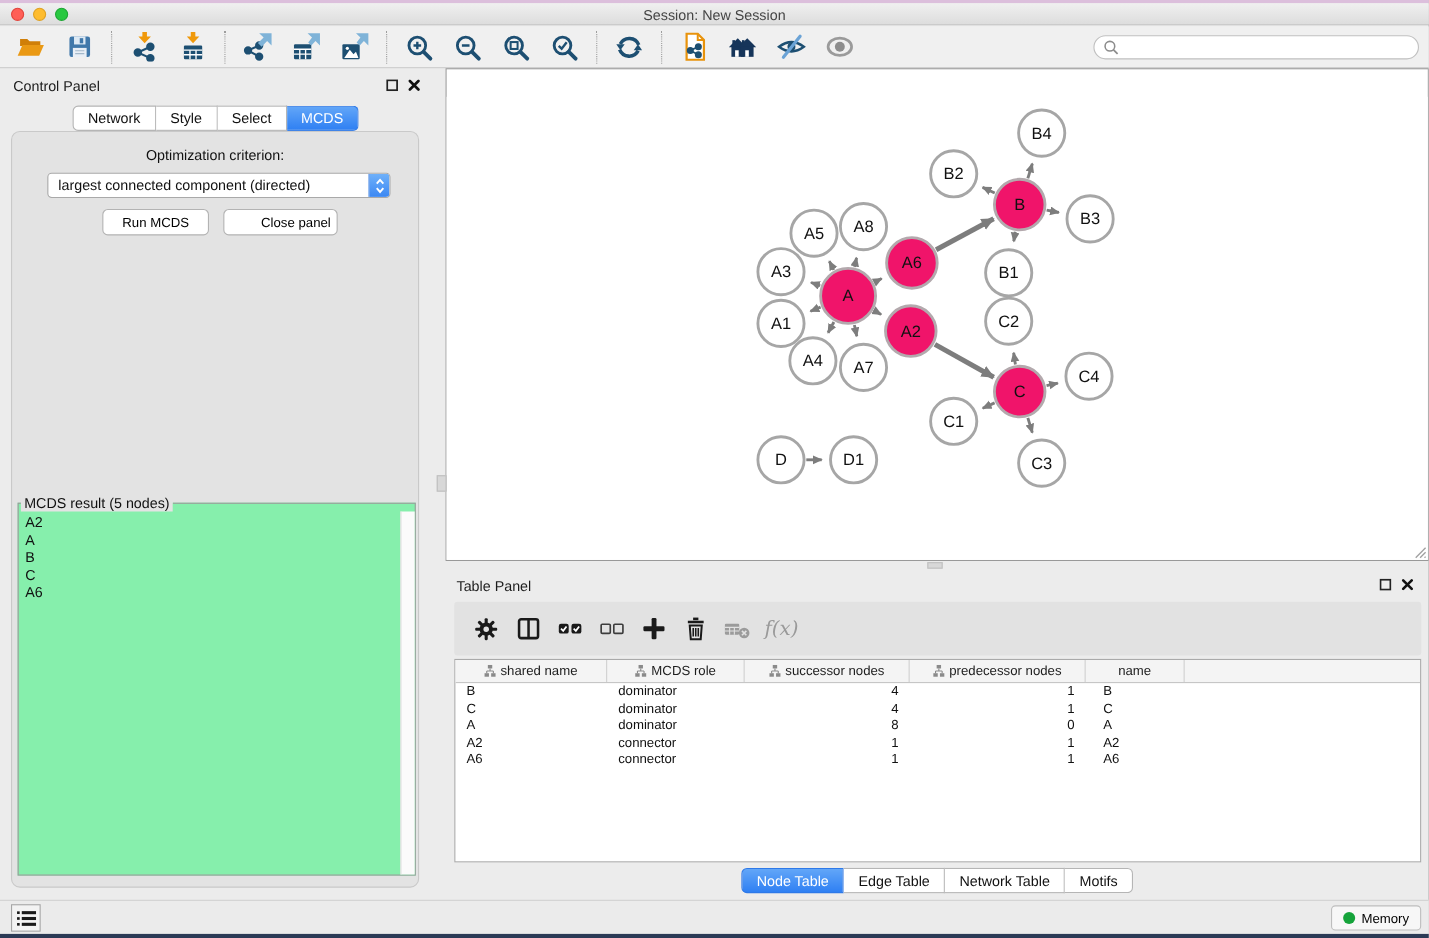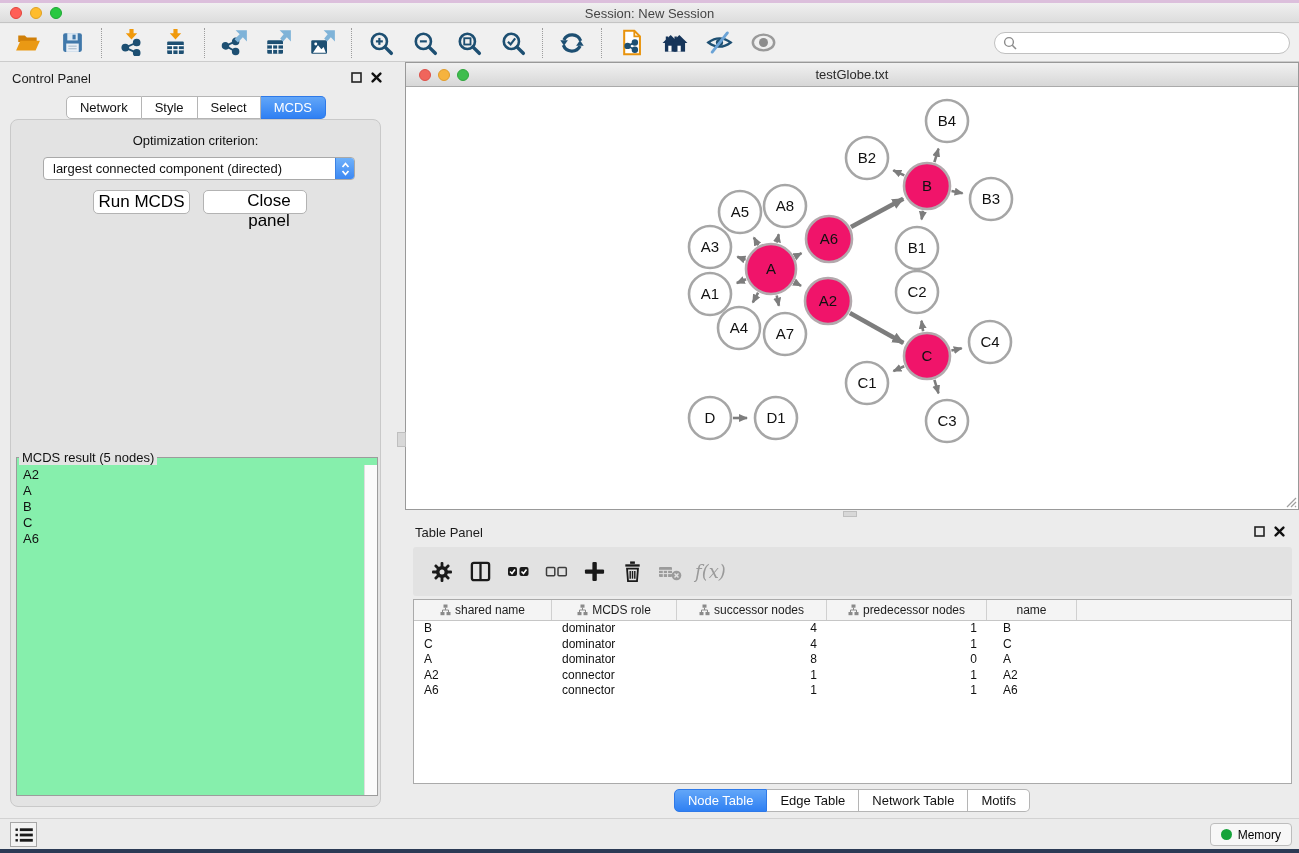--- a/index.html
+++ b/index.html
@@ -43,21 +43,21 @@
   .cp-tabs { position:absolute; top:34px; left:0; right:0; display:flex; justify-content:center; }
   .cp-body { position:absolute; left:10px; right:11px; top:57px; bottom:7px; background:#e3e3e3;
     border:1px solid #c9c9c9; border-radius:8px; }
   .opt-label { position:absolute; top:13px; left:0; right:0; text-align:center; font-size:13px; }
   .select-box { position:absolute; left:32px; right:25px; top:37px; height:23px; background:#fff;
     border:1px solid #a9a9a9; border-radius:4px; display:flex; align-items:center; overflow:hidden; }
   .select-text { flex:1; padding-left:9px; font-size:13px; white-space:nowrap; }
   .select-stepper { width:19px; align-self:stretch; background:linear-gradient(#6fb1fa,#3c88f3);
     display:flex; align-items:center; justify-content:center; border-left:1px solid #3c82e4; }
   .btn { position:absolute; height:24px; background:#fff; border:1px solid #b3b3b3;
-    border-radius:5px; font-size:17px; font-family:inherit; padding:0; }
+    border-radius:5px; font-size:12px; font-family:inherit; padding:0; }
   .btn-run { left:82px; width:97px; top:70px; }
   .btn-close { left:192px; width:104px; top:70px;padding-left:28px; }
   .result-fieldset { position:absolute; left:5px; right:2px; top:330px; bottom:10px;
     border:1px solid #9c9c9c; background:#86efac; margin:0; padding:0; }
   .result-fieldset legend { font-size:13px; background:#e3e3e3; padding:0 3px; margin-left:2px; }
   .result-list { position:absolute; left:0; top:2px; right:13px; bottom:0; overflow:hidden; }
   .list-item { height:16px; line-height:16px; padding-left:6px; font-size:13px; }
   .result-scrollbar { position:absolute; top:0; right:0; bottom:0; width:13px; background:#fbfbfb;
     border-left:1px solid #dedede; }
   
@@ -323,28 +323,20 @@
             <div class="list-item">B</div>
             <div class="list-item">C</div>
             <div class="list-item">A6</div>
           </div>
         <div class="result-scrollbar"></div>
       </fieldset>
     </div>
   </div>
 
   <div class="network-window">
-    <div class="net-titlebar">
-      <div class="net-lights">
-        <span class="net-light" style="background:#f0655c;border:1px solid #dd5049"></span>
-        <span class="net-light" style="background:#f6b33e;border:1px solid #e19c2a"></span>
-        <span class="net-light" style="background:#3fbd4e;border:1px solid #2fa63d"></span>
-      </div>
-      <div class="net-title">testGlobe.txt</div>
-    </div>
     <div class="net-canvas">
       <svg id="graph-svg" width="892" height="422" viewBox="0 0 892 422">
           <defs>
             <marker id="arr" markerWidth="10" markerHeight="9" refX="8" refY="4" orient="auto" markerUnits="userSpaceOnUse">
               <path d="M0,0 L9,4 L0,8 z" fill="#7D7D7D"></path>
             </marker>
             <marker id="arrT" markerWidth="14" markerHeight="12" refX="11" refY="5.5" orient="auto" markerUnits="userSpaceOnUse">
               <path d="M0,0 L12,5.5 L0,11 z" fill="#7D7D7D"></path>
             </marker>
           </defs>

